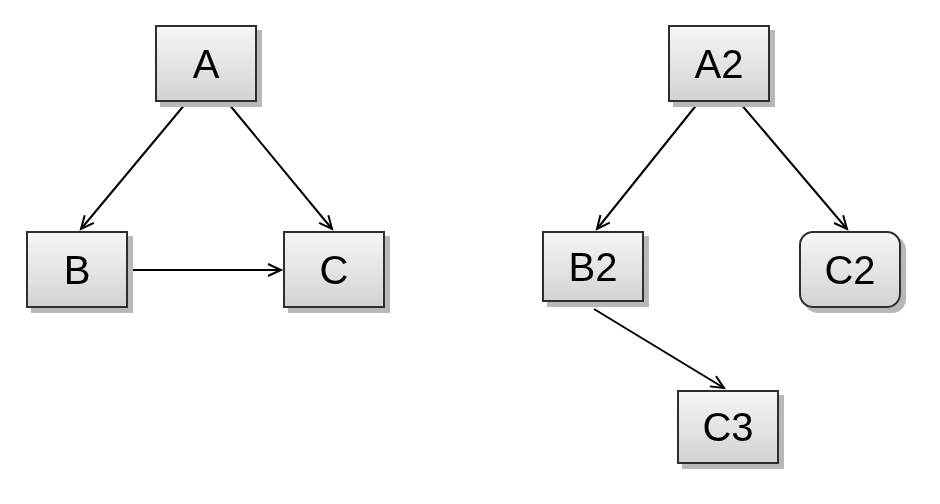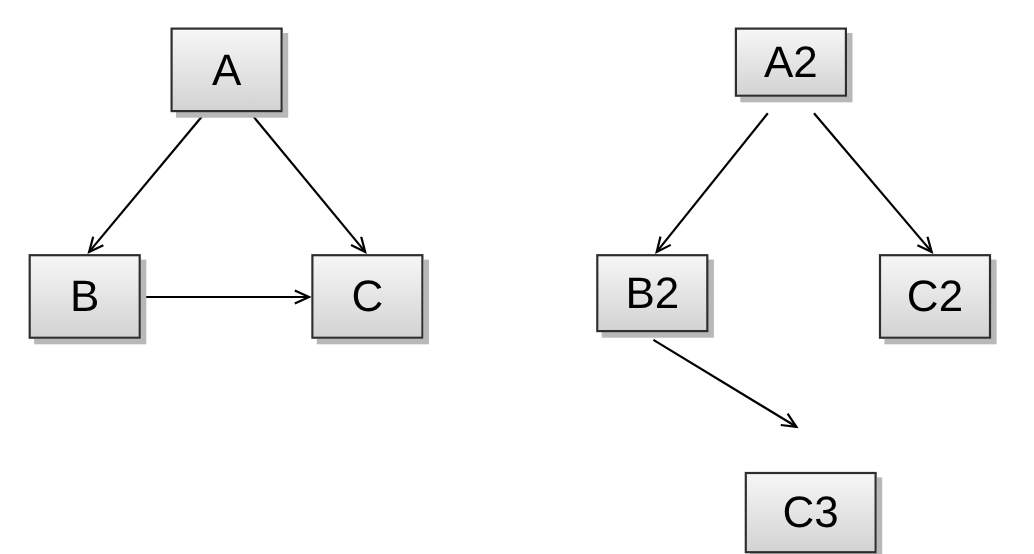--- a/index.html
+++ b/index.html
@@ -64,25 +64,25 @@
     </svg>
 <div class="node" style="left: 155px; top: 25px; width: 102px; height: 77px;">
       <span class="node-label">A</span>
     </div>
     <div class="node" style="left: 26px; top: 231px; width: 102px; height: 77px;">
       <span class="node-label">B</span>
     </div>
     <div class="node" style="left: 283px; top: 231px; width: 102px; height: 77px;">
       <span class="node-label">C</span>
     </div>
-    <div class="node" style="left: 668px; top: 25px; width: 102px; height: 63px;">
+    <div class="node" style="left: 668px; top: 25px; width: 102px; height: 77px;">
       <span class="node-label">A2</span>
     </div>
     <div class="node" style="left: 542px; top: 231px; width: 102px; height: 71px;">
       <span class="node-label">B2</span>
     </div>
-    <div class="node" style="left: 799px; top: 231px; width: 102px; height: 77px;">
+    <div class="node" style="left: 799px; top: 231px; width: 102px; height: 77px; border-radius: 14px;">
       <span class="node-label">C2</span>
     </div>
-    <div class="node" style="left: 677px; top: 390px; width: 120px; height: 74px; margin-top: 39px;">
+    <div class="node" style="left: 677px; top: 390px; width: 102px; height: 74px;">
       <span class="node-label">C3</span>
     </div>
   </div>
 
 </body></html>

